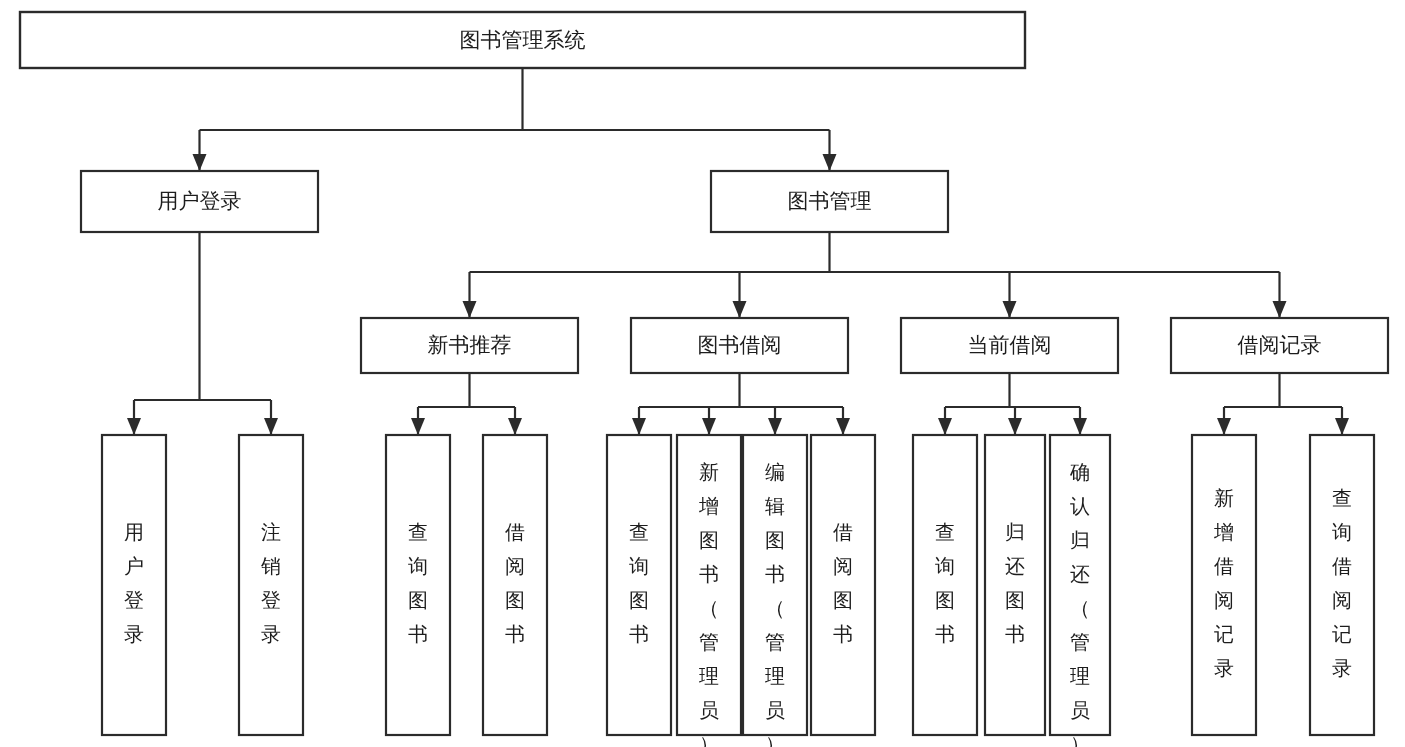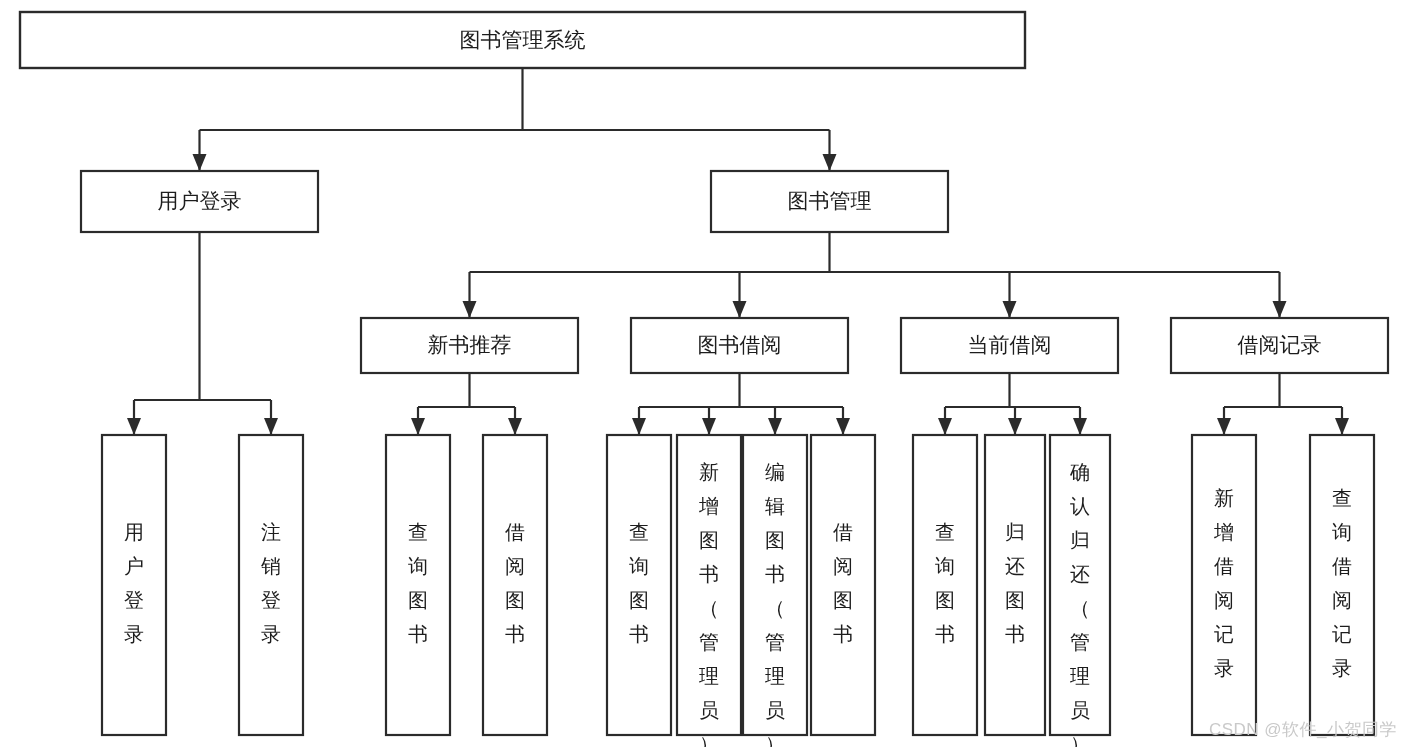--- a/index.html
+++ b/index.html
@@ -215,14 +215,13 @@
         <g>
           <rect x="1192" y="435" width="64" height="300" class="node-rect level-3"></rect>
           <text x="1224" y="500" class="node-label vertical"><tspan x="1224" dy="0">新</tspan><tspan x="1224" dy="34">增</tspan><tspan x="1224" dy="34">借</tspan><tspan x="1224" dy="34">阅</tspan><tspan x="1224" dy="34">记</tspan><tspan x="1224" dy="34">录</tspan></text>
         </g>
         <g>
           <rect x="1310" y="435" width="64" height="300" class="node-rect level-3"></rect>
           <text x="1342" y="500" class="node-label vertical"><tspan x="1342" dy="0">查</tspan><tspan x="1342" dy="34">询</tspan><tspan x="1342" dy="34">借</tspan><tspan x="1342" dy="34">阅</tspan><tspan x="1342" dy="34">记</tspan><tspan x="1342" dy="34">录</tspan></text>
         </g>
       </g>
   </svg>
-  <div class="watermark">CSDN @软件_小贺同学</div>
 </div>
 
 </body></html>

